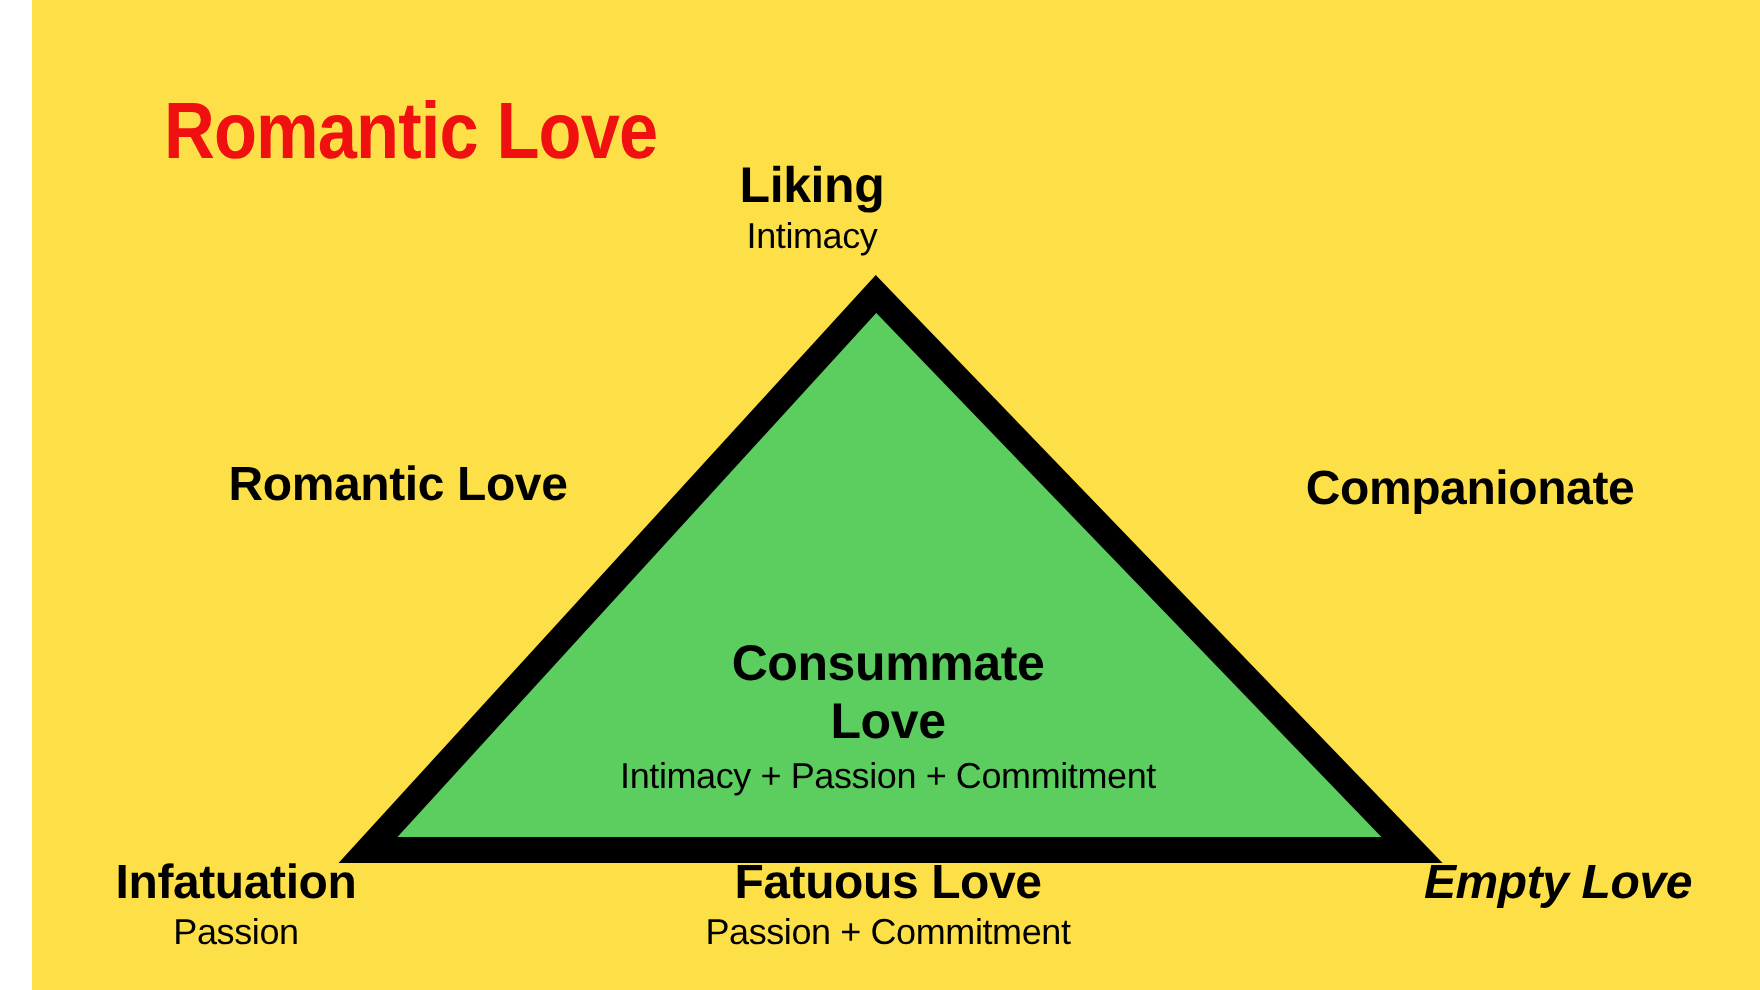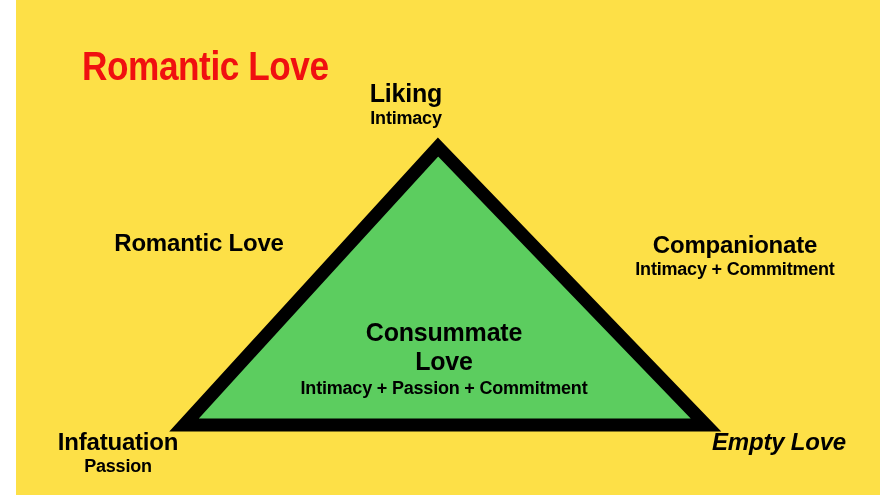--- a/index.html
+++ b/index.html
@@ -48,21 +48,21 @@
     text-align: center;
     white-space: nowrap;
   }
   .label-block .primary {
     font-weight: bold;
     font-size: 23px;
     line-height: 26px;
     letter-spacing: -0.2px;
   }
   .label-block .secondary {
-    font-weight: bold;
+    font-weight: normal;
     font-size: 17px;
     line-height: 21px;
     letter-spacing: -0.2px;
   }
 
   
   #vertex-top {
     left: 0;
     width: 780px;
     top: 80px;
@@ -145,32 +145,35 @@
     <div class="primary">Liking</div>
     <div class="secondary">Intimacy</div>
   </div>
 
   <div class="label-block" id="side-left">
     <div class="primary">Romantic Love</div>
   </div>
 
   <div class="label-block" id="side-right">
     <div class="primary">Companionate</div>
-    <div class="secondary">Intimacy + Commitment</div>
   </div>
 
   <div class="label-block" id="center-label">
     <div class="primary">Consummate</div>
     <div class="primary">Love</div>
     <div class="secondary">Intimacy + Passion + Commitment</div>
   </div>
 
   <div class="label-block" id="vertex-bottom-left">
     <div class="primary">Infatuation</div>
     <div class="secondary">Passion</div>
   </div>
 
+  <div class="label-block" id="vertex-bottom-center">
+    <div class="primary">Fatuous Love</div>
+    <div class="secondary">Passion + Commitment</div>
+  </div>
 
   <div class="label-block" id="vertex-bottom-right">
     <div class="primary">Empty Love</div>
   </div>
 
 </div>
 
 </body></html>

